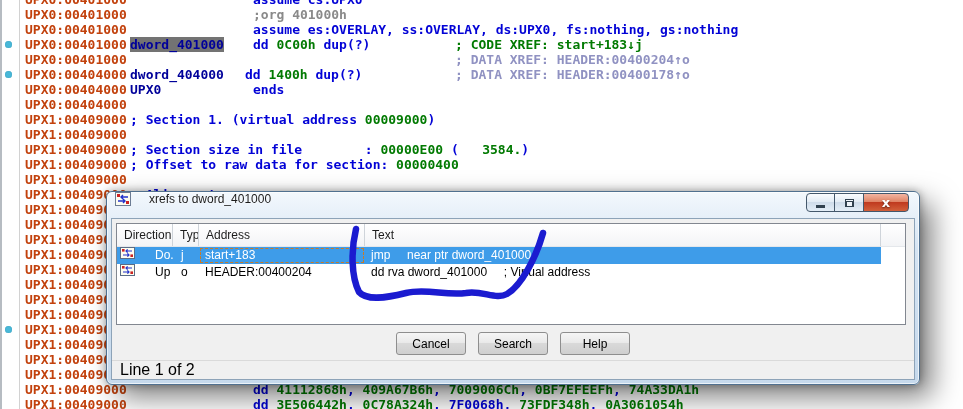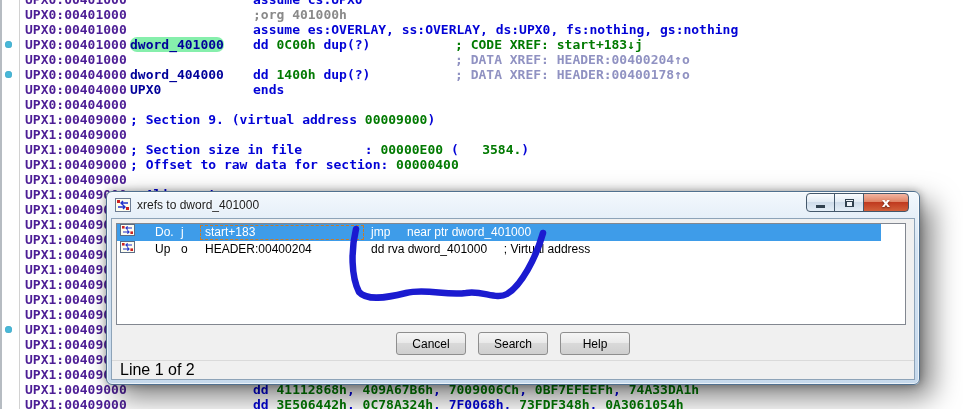--- a/index.html
+++ b/index.html
@@ -4,36 +4,36 @@
 <style>
   html,body{margin:0;padding:0;background:#ffffff;}
   .screen{position:relative;width:963px;height:409px;overflow:hidden;background:#ffffff;
           font-family:"Liberation Sans",sans-serif;}
   
   .edge-strip{position:absolute;left:0;top:0;width:2px;height:409px;background:#b6bcc2;}
   .margin-line{position:absolute;left:19px;top:0;width:1px;height:409px;background:#d2d2d2;}
   .listing{position:absolute;left:0;top:0;width:963px;height:409px;
            font-family:"DejaVu Sans Mono",monospace;font-size:13px;font-weight:bold;}
   .dline{position:absolute;left:0;height:15px;line-height:15px;white-space:pre;width:963px;}
-  .dline .addr{position:absolute;left:25px;top:0;color:#4c1d95;}
+  .dline .addr{position:absolute;left:25px;top:0;color:#c2410c;}
   .dline .lbl{position:absolute;left:130px;top:0;color:#00019a;}
-  .dline .lbl.hl{background:#86efac;border-radius:7px;}
+  .dline .lbl.hl{background:#737373;}
   .dline .hold{position:absolute;top:0;white-space:pre;}
   .bullet{position:absolute;left:5px;top:4px;width:7px;height:7px;border-radius:50%;
           background:#49b8d8;box-shadow:inset 0 0 1px #1d86a6;}
   .c-b{color:#0202d6;} .c-g{color:#027a02;} .c-y{color:#8a8a8a;}
   .c-l{color:#9092c2;}
   
   .dialog{position:absolute;left:106px;top:191px;width:812px;height:192px;border-radius:6px;
           background:linear-gradient(180deg,#f3f8fd,#d5e4f3 30%,#c6d9ec);
           border:1px solid #50708f;
           box-shadow:inset 0 0 0 1px rgba(255,255,255,.65),0 0 8px rgba(0,0,0,.35),
                      12px 12px 28px rgba(0,0,0,.5);}
-  .titlebar{position:absolute;left:0;top:0;right:0;height:26px;display:flex;align-items:center;
-            padding-left:8px;}
+  .titlebar{position:absolute;left:0;top:0;right:0;height:26px;display:flex;align-items:flex-start;
+            padding-left:8px;gap:12px;}
   .dlg-icon{width:16px;height:14px;display:inline-block;margin-right:6px;}
   .dlg-title{font-size:12px;color:#1c1c1c;text-shadow:0 0 3px #ffffff;}
   .winbtns{position:absolute;right:10px;top:1px;display:flex;}
   .winbtn{height:19px;border:1px solid #44586c;margin-left:-1px;display:flex;
           align-items:center;justify-content:center;box-sizing:border-box;cursor:default;
           background:linear-gradient(180deg,#fafcfe,#e3ecf5 45%,#cfdcea 50%,#e4eef7);}
   .winbtn.min{width:29px;border-radius:4px 0 0 4px;}
   .winbtn.max{width:30px;}
   .winbtn.close{width:46px;border-radius:0 4px 4px 0;
           background:linear-gradient(180deg,#f3b5a2,#e08466 45%,#c03a1f 50%,#d2603a);}
@@ -76,24 +76,24 @@
 <div class="screen">
   <div class="edge-strip"></div>
   <div class="margin-line"></div>
 
   <div class="listing">
       <div class="dline" style="top: -8px;"><span class="addr">UPX0:00401000</span><span class="hold" style="left: 253px;"><span class="c-b">assume cs:UPX0</span></span></div>
       <div class="dline" style="top: 7px;"><span class="addr">UPX0:00401000</span><span class="hold" style="left: 253px;"><span class="c-y">;org 401000h</span></span></div>
       <div class="dline" style="top: 22px;"><span class="addr">UPX0:00401000</span><span class="hold" style="left: 253px;"><span class="c-b">assume es:OVERLAY, ss:OVERLAY, ds:UPX0, fs:nothing, gs:nothing</span></span></div>
       <div class="dline" style="top: 37px;"><span class="bullet"></span><span class="addr">UPX0:00401000</span><span class="lbl hl">dword_401000</span><span class="hold" style="left: 253px;"><span class="c-b">dd </span><span class="c-g">0C00h</span><span class="c-b"> dup(?)</span></span><span class="hold" style="left: 455px;"><span class="c-g">; CODE XREF: start+183↓j</span></span></div>
       <div class="dline" style="top: 52px;"><span class="addr">UPX0:00401000</span><span class="hold" style="left: 455px;"><span class="c-l">; DATA XREF: HEADER:00400204↑o</span></span></div>
-      <div class="dline" style="top: 67px;"><span class="bullet"></span><span class="addr">UPX0:00404000</span><span class="lbl">dword_404000</span><span class="hold" style="left: 253px;"><span class="c-b">dd </span><span class="c-g">1400h</span><span class="c-b"> dup(?)</span></span><span class="hold" style="left: 455px;"><span class="c-l">; DATA XREF: HEADER:00400178↑o</span></span></div>
+      <div class="dline" style="top: 67px;"><span class="bullet"></span><span class="addr">UPX0:00404000</span><span class="lbl">dword_404000</span><span class="hold" style="left: 245px;"><span class="c-b">dd </span><span class="c-g">1400h</span><span class="c-b"> dup(?)</span></span><span class="hold" style="left: 455px;"><span class="c-l">; DATA XREF: HEADER:00400178↑o</span></span></div>
       <div class="dline" style="top: 82px;"><span class="addr">UPX0:00404000</span><span class="lbl">UPX0</span><span class="hold" style="left: 253px;"><span class="c-b">ends</span></span></div>
       <div class="dline" style="top: 97px;"><span class="addr">UPX0:00404000</span></div>
-      <div class="dline" style="top: 112px;"><span class="addr">UPX1:00409000</span><span class="hold" style="left: 130px;"><span class="c-b">; Section 9. (virtual address </span><span class="c-g">00009000</span><span class="c-b">)</span></span></div>
+      <div class="dline" style="top: 112px;"><span class="addr">UPX1:00409000</span><span class="hold" style="left: 130px;"><span class="c-b">; Section 1. (virtual address </span><span class="c-g">00009000</span><span class="c-b">)</span></span></div>
       <div class="dline" style="top: 127px;"><span class="addr">UPX1:00409000</span></div>
       <div class="dline" style="top: 142px;"><span class="addr">UPX1:00409000</span><span class="hold" style="left: 130px;"><span class="c-b">; Section size in file        : </span><span class="c-g">00000E00</span><span class="c-b"> (</span><span class="c-g">   3584.</span><span class="c-b">)</span></span></div>
       <div class="dline" style="top: 157px;"><span class="addr">UPX1:00409000</span><span class="hold" style="left: 130px;"><span class="c-b">; Offset to raw data for section: </span><span class="c-g">00000400</span></span></div>
       <div class="dline" style="top: 172px;"><span class="addr">UPX1:00409000</span></div>
       <div class="dline" style="top: 187px;"><span class="addr">UPX1:00409000</span><span class="hold" style="left: 130px;"><span class="c-b">; Alignment</span></span></div>
       <div class="dline" style="top: 202px;"><span class="addr">UPX1:00409000</span></div>
       <div class="dline" style="top: 217px;"><span class="addr">UPX1:00409000</span></div>
       <div class="dline" style="top: 232px;"><span class="addr">UPX1:00409000</span></div>
       <div class="dline" style="top: 247px;"><span class="addr">UPX1:00409000</span></div>
       <div class="dline" style="top: 262px;"><span class="addr">UPX1:00409000</span></div>
@@ -129,20 +129,27 @@
               <i></i>
             </span>
           </span>
         <span class="winbtn close">
             <span class="g-close">x</span>
           </span>
       </span>
     </div>
     <div class="client">
       <div class="xlist">
+        <div class="xheader">
+            <div class="hcell" style="width: 56px;">Direction</div>
+            <div class="hcell" style="width: 26px;">Typ</div>
+            <div class="hcell" style="width: 166px;">Address</div>
+            <div class="hcell" style="width: 516px;">Text</div>
+            <div class="hcell hfill"></div>
+          </div>
         <div class="xrows">
             <div class="xrow sel">
               <div class="xcell xc-dir" style="width: 56px;"><span><svg class="rowicon" viewBox="0 0 15 12">
                     <rect x="0.5" y="0.5" width="14" height="11" fill="#fdfdf0" stroke="#5a6c86"></rect>
                     <rect x="2" y="2" width="2.6" height="2.6" fill="#cc2222"></rect>
                     <rect x="10.4" y="7.4" width="2.6" height="2.6" fill="#cc2222"></rect>
                     <path d="M3 8 L9 8 M7.4 6.4 L9 8 L7.4 9.6" stroke="#2233cc" stroke-width="1.2" fill="none"></path>
                     <path d="M12 4 L6 4 M7.6 2.4 L6 4 L7.6 5.6" stroke="#2233cc" stroke-width="1.2" fill="none"></path>
                   </svg></span><span>Do...</span></div>
               <div class="xcell" style="width: 26px; padding-left: 8px;">j</div>

